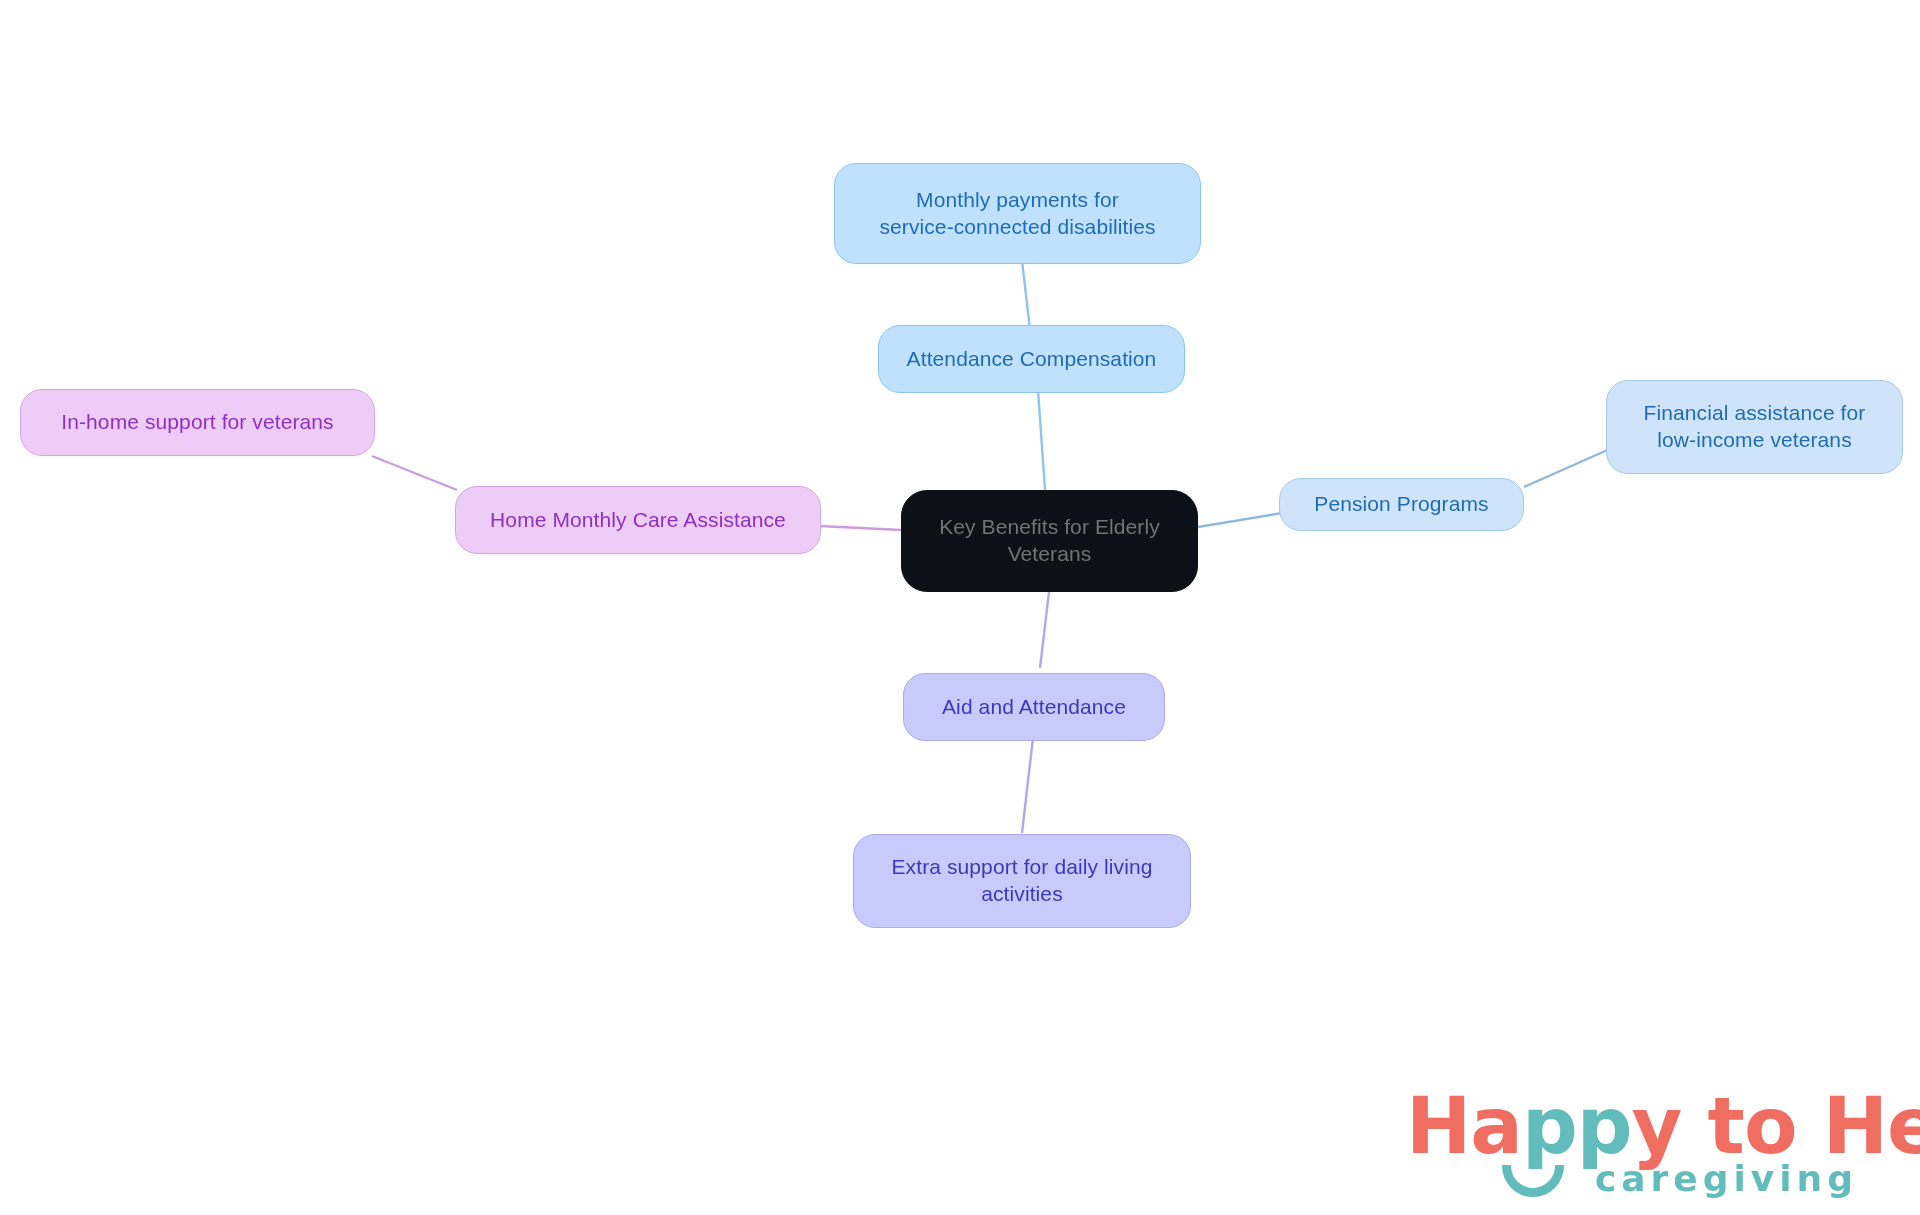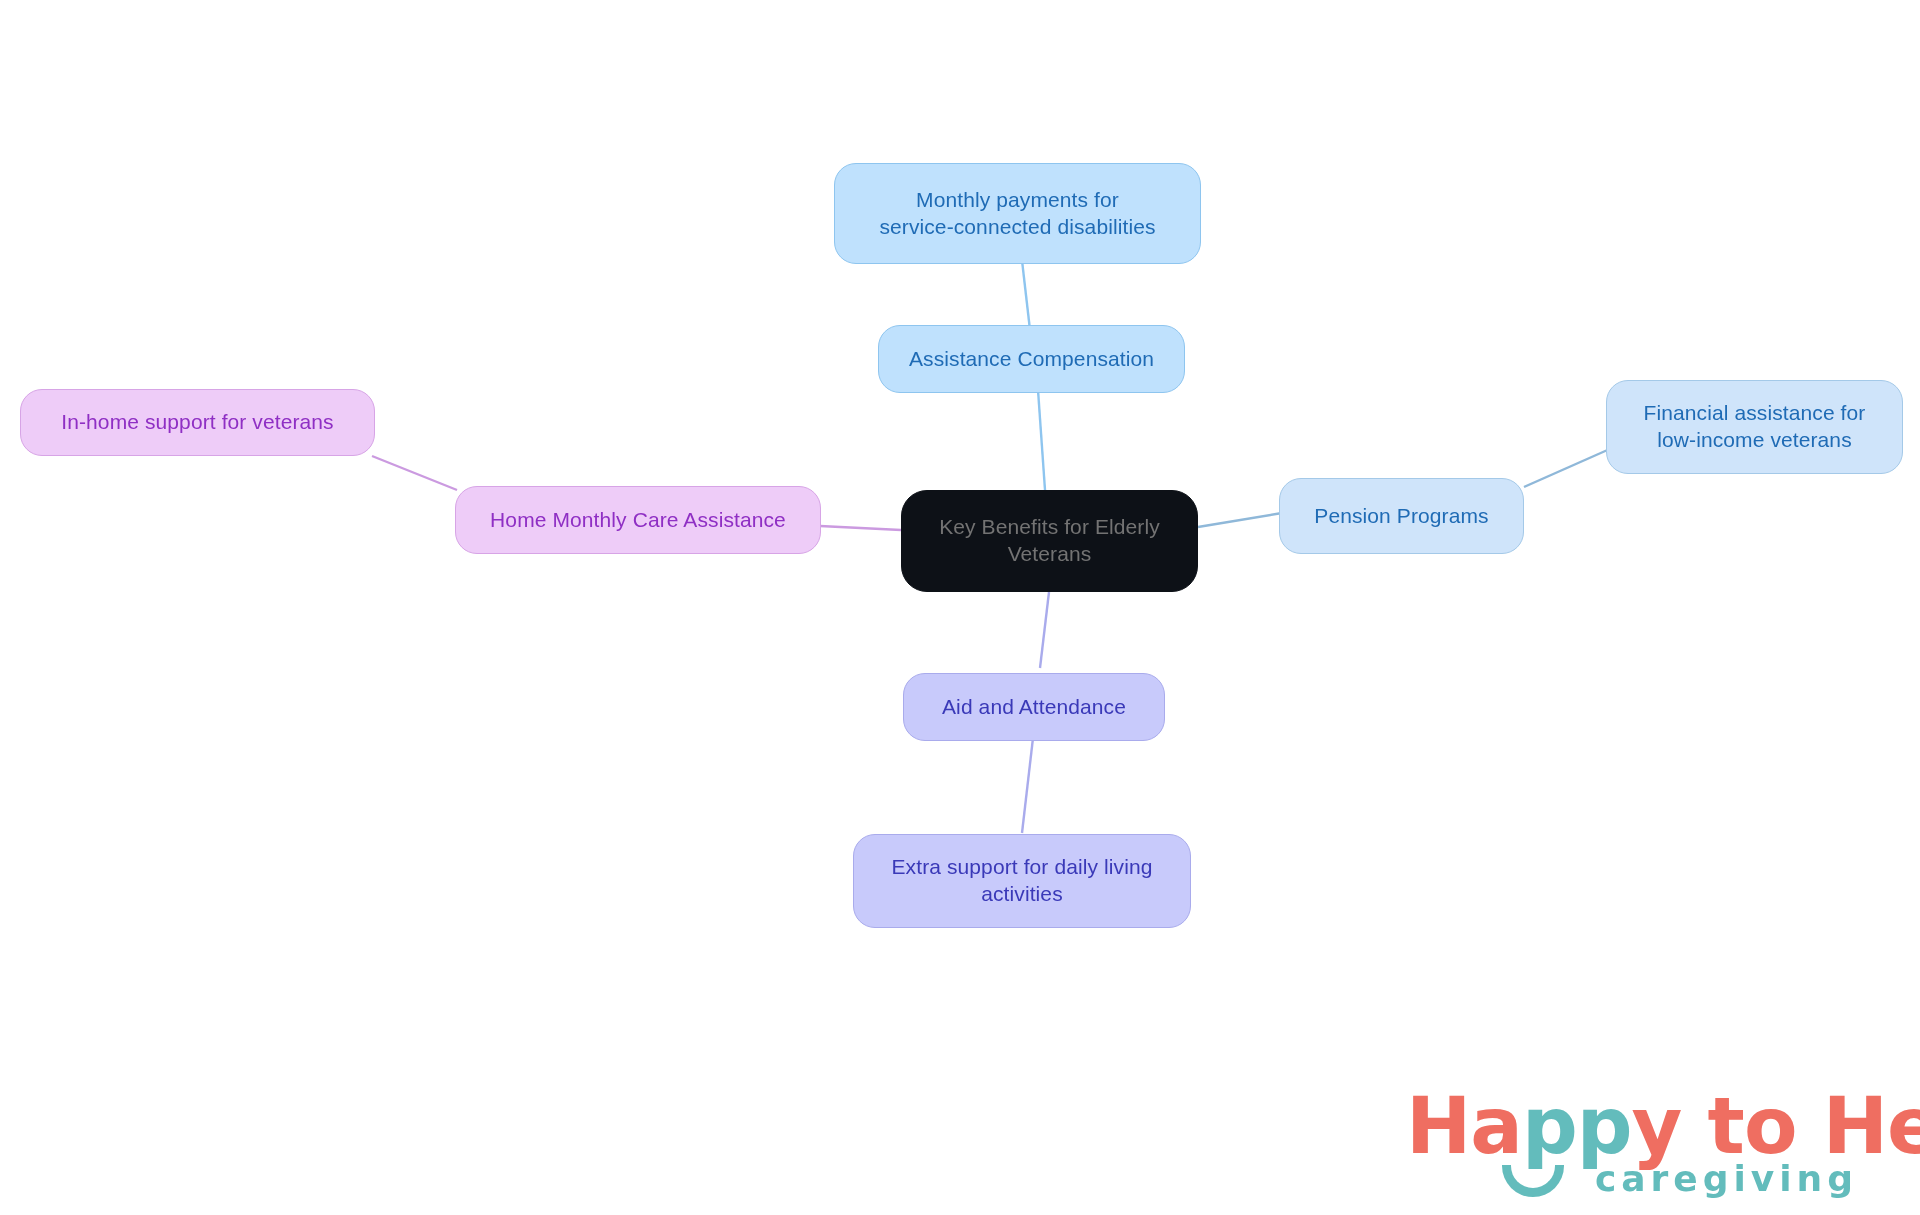--- a/index.html
+++ b/index.html
@@ -149,26 +149,26 @@
     <path d="M 1033 738 L 1022 833" fill="none" stroke="#a9abec" stroke-width="2.4"></path>
 
     <path d="M 901 530 L 820 526" fill="none" stroke="#cb9ae0" stroke-width="2.4"></path>
 
     <path d="M 457 490 L 372 456" fill="none" stroke="#cb9ae0" stroke-width="2.4"></path>
   </svg>
 
   <div class="node node-root" style="left:901px; top:490px; width:297px; height:102px;">Key Benefits for Elderly
 Veterans</div>
 
-  <div class="node node-blue" style="left:878px; top:325px; width:307px; height:68px;">Assistance Compensation</div>
+  <div class="node node-blue" style="left:878px; top:325px; width:307px; height:68px;">Attendance Compensation</div>
 
   <div class="node node-blue" style="left:834px; top:142px; width:367px; height:101px;margin-top:21px;">Monthly payments for
 service-connected disabilities</div>
 
-  <div class="node node-blue-soft" style="left:1279px; top:478px; width:245px; height:76px;">Pension Programs</div>
+  <div class="node node-blue-soft" style="left:1279px; top:478px; width:245px; height:53px;">Pension Programs</div>
 
   <div class="node node-blue-soft" style="left:1606px; top:380px; width:297px; height:94px;">Financial assistance for
 low-income veterans</div>
 
   <div class="node node-lavender" style="left:903px; top:673px; width:262px; height:68px;">Aid and Attendance</div>
 
   <div class="node node-lavender" style="left:853px; top:834px; width:338px; height:94px;">Extra support for daily living
 activities</div>
 
   <div class="node node-pink" style="left:455px; top:486px; width:366px; height:68px;">Home Monthly Care Assistance</div>

